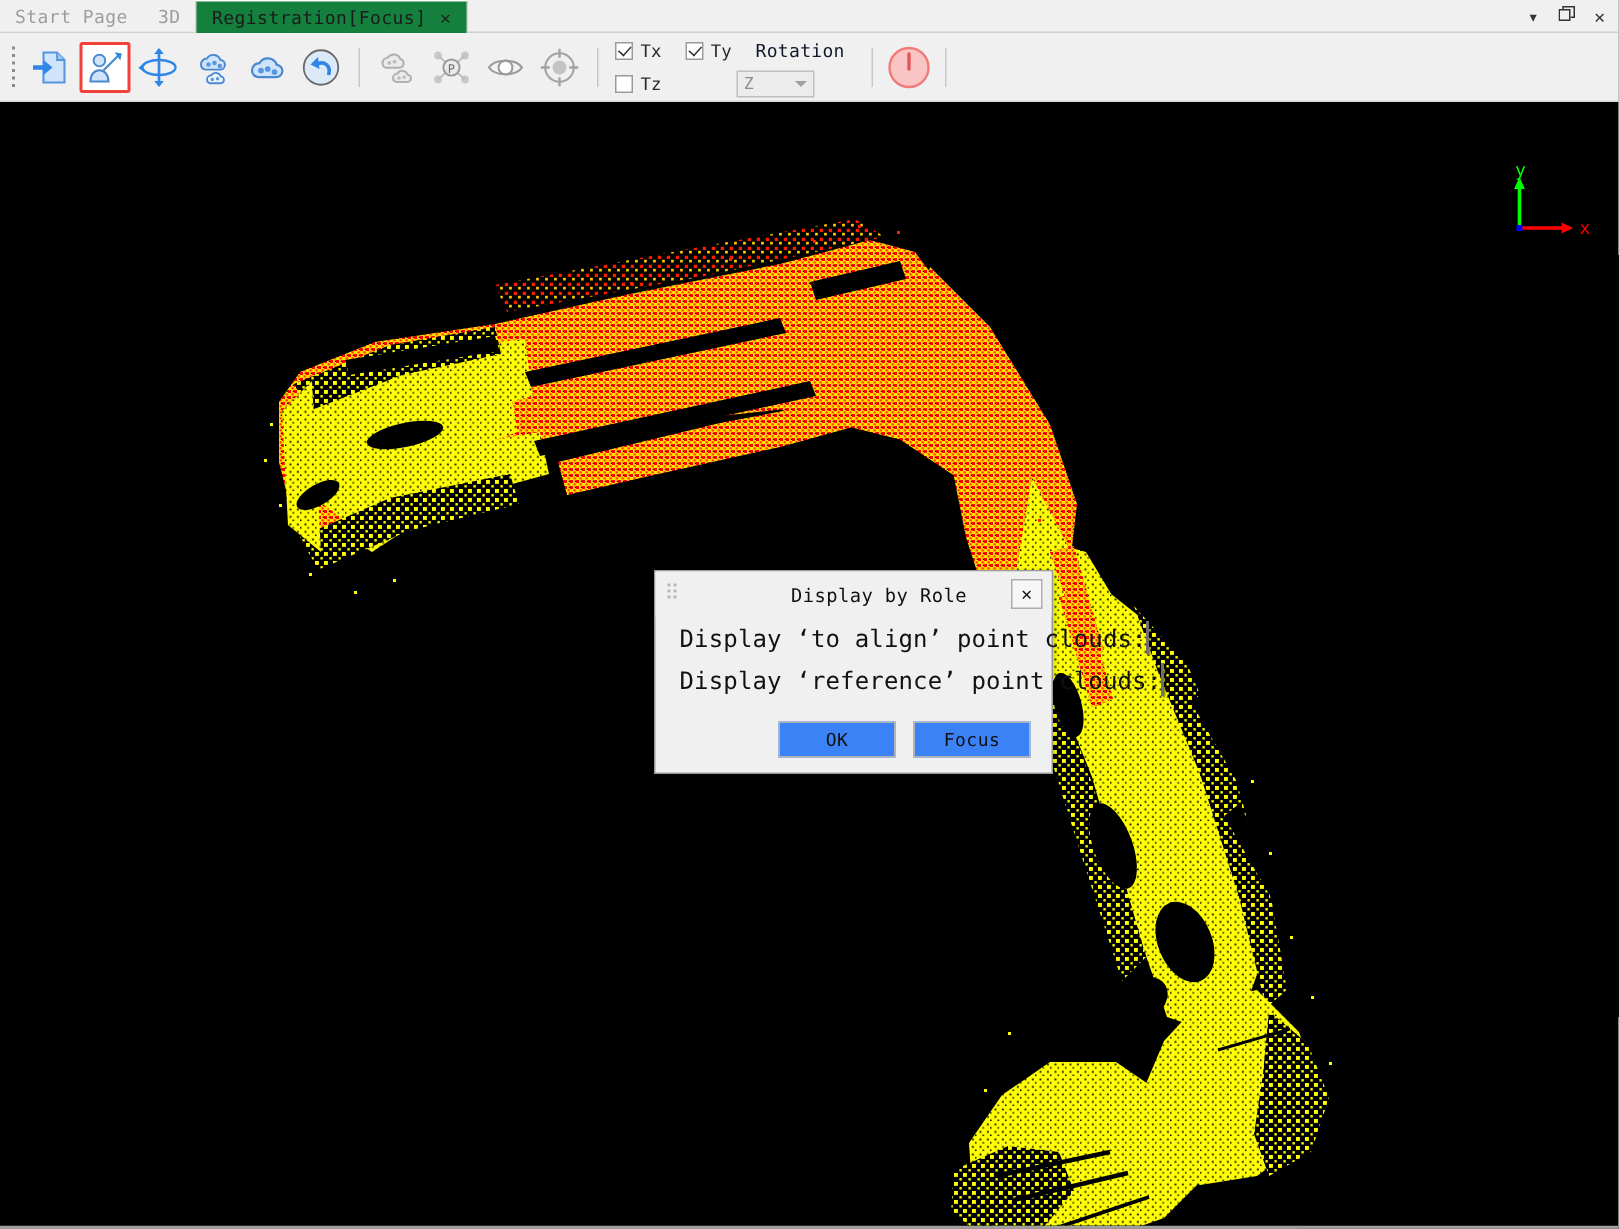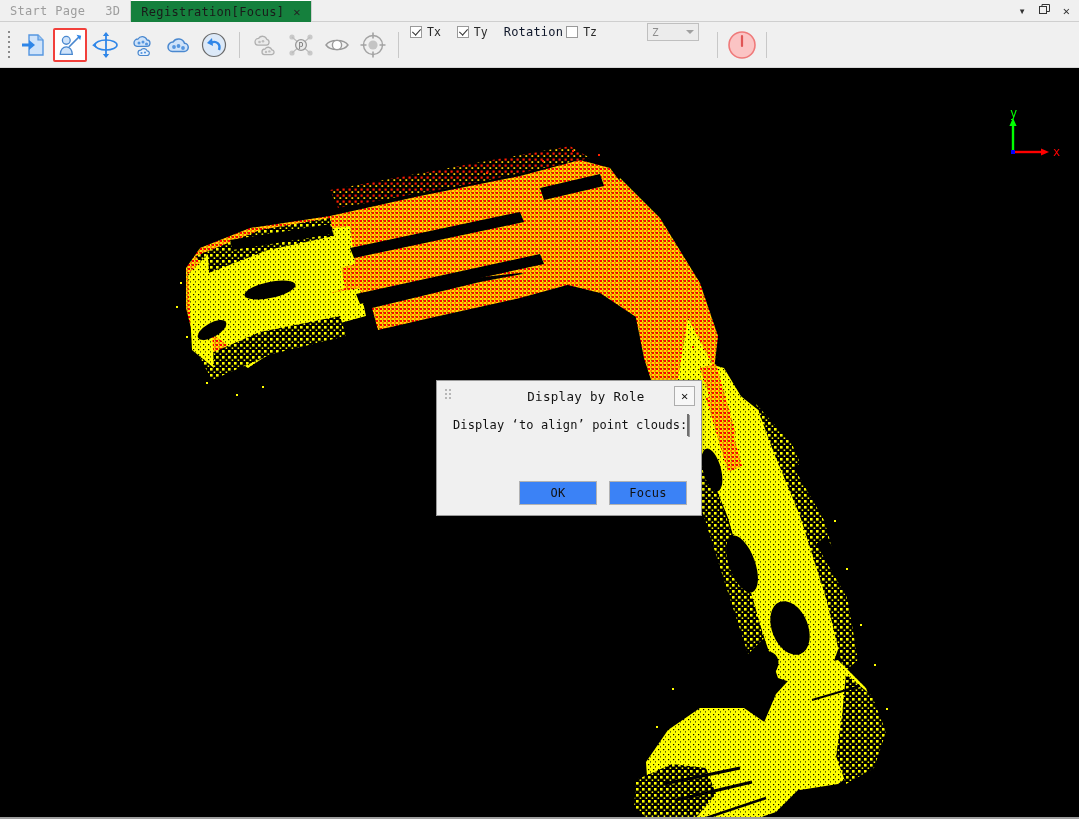--- a/index.html
+++ b/index.html
@@ -115,21 +115,21 @@
     background: #ffffff;
   }
   .tsep {
     width: 1px;
     height: 26px;
     background: #c8c8c8;
     margin: 0 7px;
   }
   .chkgroup {
     display: flex;
-    flex-direction: row;
+    flex-direction: column;
     justify-content: center;
     height: 44px;
     gap: 3px;
     margin-left: 4px;
   }
   .chkrow {
     display: flex;
     align-items: center;
     gap: 16px;
     height: 19px;
@@ -269,21 +269,21 @@
     box-sizing: border-box;
   }
   .dlg-row {
     display: flex;
     align-items: center;
     height: 28px;
     padding: 0 14px 0 16px;
     justify-content: space-between;
   }
   .dlg-row .lbl {
-    font-size: 12px;
+    font-size: 16px;
     color: #111;
     letter-spacing: .1px;
     white-space: nowrap;
   }
   .swatch {
     width: 31px;
     height: 22px;
     border: 1px solid #6f6f6f;
     box-sizing: border-box;
     box-shadow: 1px 1px 0 rgba(0,0,0,.35);
@@ -646,20 +646,24 @@
         </span>
         <span class="dlg-title-text">Display by Role</span>
         <span class="dlg-close">✕</span>
       </div>
 
       <div class="dlg-row">
         <span class="lbl">Display ‘to align’ point clouds:</span>
         <span class="swatch" style="background:#ff0000"></span>
       </div>
 
+      <div class="dlg-row">
+        <span class="lbl">Display ‘reference’ point clouds:</span>
+        <span class="swatch" style="background:#ffff00"></span>
+      </div>
 
       <div class="dlg-buttons">
         <div class="dlg-btn">OK</div>
         <div class="dlg-btn">Focus</div>
       </div>
     </div>
 
   </div>
 </div>
 

